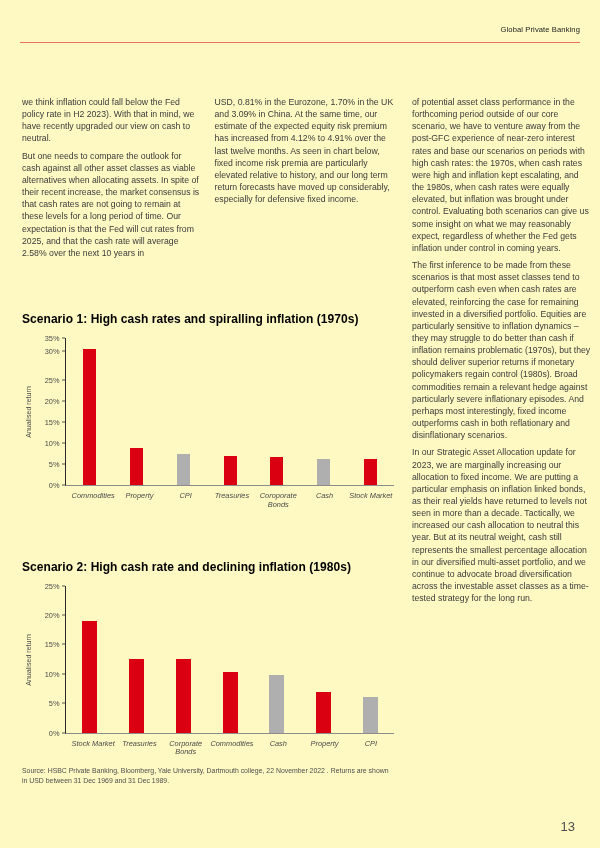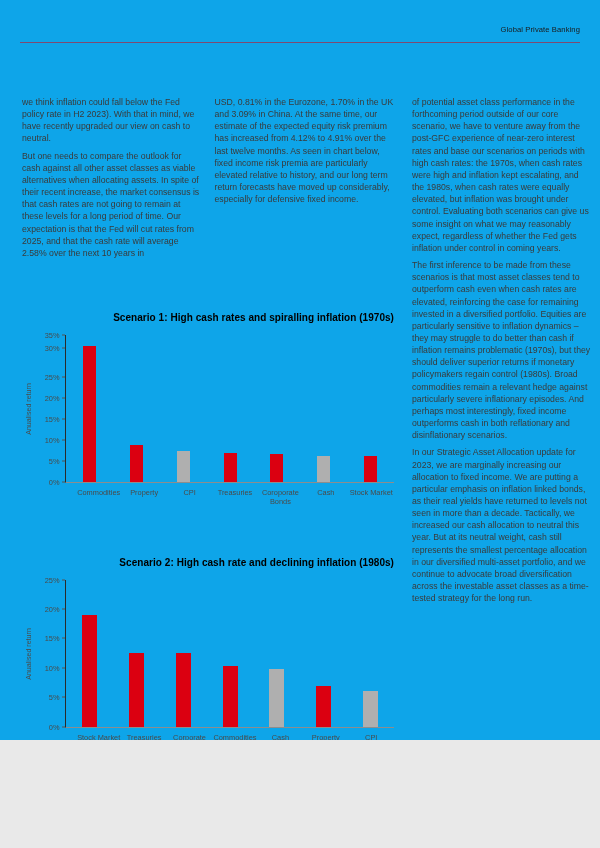--- a/index.html
+++ b/index.html
@@ -1,19 +1,19 @@
 <!DOCTYPE html>
 <html><head>
 <meta charset="utf-8">
 <style>
   * { margin:0; padding:0; box-sizing:border-box; }
   html,body { background:#e9e9e9; }
   body { font-family:"Liberation Sans", sans-serif; }
   .page {
-    position:relative; width:600px; height:740px; background:#0ea5e9;
+    position:relative; width:600px; height:848px; background:#fef9c3;
     margin:0 auto; overflow:hidden;
   }
   
   .brand {
     position:absolute; top:25px; right:20px;
     font-size:7.6px; color:#1a1a1a; letter-spacing:.1px;
   }
   .rule {
     position:absolute; top:42px; left:20px; right:20px; height:1px;
     background:#DB0011; opacity:.55;
@@ -22,23 +22,22 @@
   .left-region { position:absolute; left:22px; top:96px; width:372px; }
   .right-region { position:absolute; left:412px; top:96px; width:180px; }
   .text-row { display:flex; gap:13px; min-height:216px; align-items:flex-start; }
   .col { width:180px; }
   .col p, .right-region p {
     font-size:8.7px; line-height:12.15px; color:#3a3a3a;
     margin-bottom:5px; text-align:left;
   }
   
   .chart-title {
-    font-size:10px; font-weight:bold; color:#000; margin-bottom:12px;
+    font-size:12px; font-weight:bold; color:#000; margin-bottom:12px;
     letter-spacing:.05px;
-    text-align:right;
   }
   .chart-body { display:flex; align-items:flex-start; }
   .ylabel-wrap { width:13px; display:flex; align-items:center; justify-content:center; }
   .ylabel-wrap span {
     transform:rotate(-90deg); white-space:nowrap; font-size:7.1px; color:#4a4a4a;
   }
   .yticks { position:relative; width:30px; }
   .ytick {
     position:absolute; right:0; transform:translateY(-50%);
     display:flex; align-items:center; font-size:7.4px; color:#4a4a4a;margin-left:31px;
@@ -49,21 +48,21 @@
     position:relative; display:flex; align-items:flex-end;
     border-left:1.5px solid #2a2a2a; border-bottom:1px solid #8d8d8d;
   }
   .plot-h { height:148px; }
   .ylabel-wrap.plot-h { height:148px; }
   .yticks.plot-h { height:148px; }
   .slot { flex:1; display:flex; justify-content:center; align-items:flex-end; height:100%; }
   .bar { display:block; }
   .chart-0 .bar { width:13px; }
   .chart-1 .bar { width:15px; }
-  .xlabels { display:flex; margin-left:11px; }
+  .xlabels { display:flex; margin-left:5px;font-style:italic; }
   .xlabel {
     flex:1; text-align:center; font-size:7.4px; line-height:8.8px;
     color:#4a4a4a; padding-top:6px;
   }
   .chart-1-block { margin-top:50px; }
   
   .source {
     margin-top:9px; font-size:6.9px; line-height:9.4px; color:#4d4d4d; width:372px;
   }
   .pagenum {

